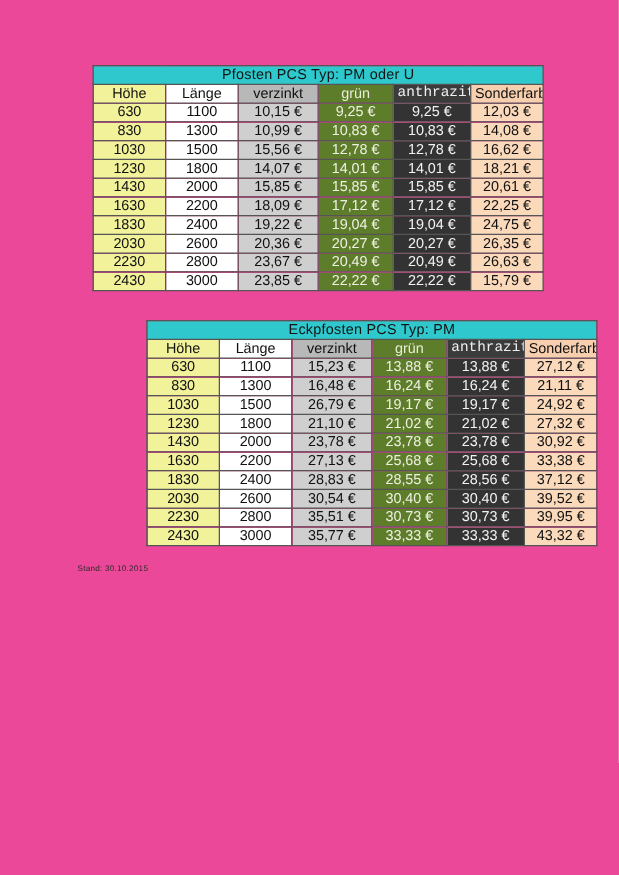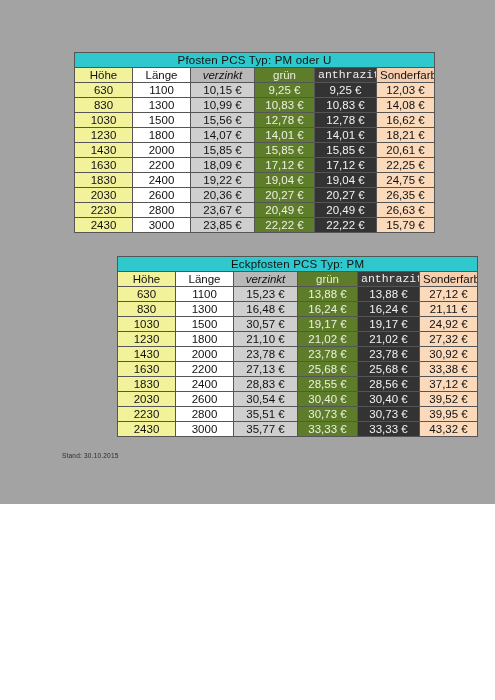--- a/index.html
+++ b/index.html
@@ -13,22 +13,22 @@
     font-family: "Liberation Sans", sans-serif;
     color: #1a1a1a;
     position: relative;
     overflow: hidden;
   }
   .page {
     position: absolute;
     left: 0;
     top: 0;
     width: 495px;
-    height: 504px;
-    background: #a3a3a3;
+    height: 700px;
+    background: #ec4899;
   }
 
   .table-block {
     position: absolute;
     left: 74px;
     width: 360px;
   }
   #block-pfosten { top: 52px; }
   #block-eckpfosten { top: 256px; padding-left: 43px; }
 
@@ -64,21 +64,21 @@
     font-size: 11.5px;
     height: 15px;
     line-height: 15px;
     letter-spacing: 0.2px;
     border: 1px solid #3a3a3a;
   }
 
   
   th.h-hoehe       { background: #f2f29b; color: #111; }
   th.h-laenge      { background: #ffffff; color: #111; }
-  th.h-verzinkt    { background: #b8b8b8; color: #111; font-style: italic; }
+  th.h-verzinkt    { background: #b8b8b8; color: #111; }
   th.h-gruen       { background: #5e7d2a; color: #e9ecd8; margin-top: 36px; }
   th.h-anthrazit   { background: #3b3b3b; color: #f0f0f0; font-family: Liberation Mono, monospace; }
   th.h-sonderfarbe { background: #f7cfae; color: #111; }
   table.price-table th { font-weight: normal; }
 
   
   td.d-hoehe       { background: #f2f29b; color: #111; margin-top: 40px; }
   td.d-laenge      { background: #ffffff; color: #111; }
   td.d-verzinkt    { background: #cfcfcf; color: #111; text-align: right; padding-right: 6px; }
   td.d-gruen       { background: #5e7d2a; color: #eef0e2; text-align: right; padding-right: 6px; }
@@ -243,21 +243,21 @@
             <td class="d-hoehe">830</td>
             <td class="d-laenge">1300</td>
             <td class="d-verzinkt">16,48 €</td>
             <td class="d-gruen">16,24 €</td>
             <td class="d-anthrazit">16,24 €</td>
             <td class="d-sonderfarbe">21,11 €</td>
           </tr>
           <tr>
             <td class="d-hoehe">1030</td>
             <td class="d-laenge">1500</td>
-            <td class="d-verzinkt">30,57 €</td>
+            <td class="d-verzinkt">26,79 €</td>
             <td class="d-gruen">19,17 €</td>
             <td class="d-anthrazit">19,17 €</td>
             <td class="d-sonderfarbe">24,92 €</td>
           </tr>
           <tr>
             <td class="d-hoehe">1230</td>
             <td class="d-laenge">1800</td>
             <td class="d-verzinkt">21,10 €</td>
             <td class="d-gruen">21,02 €</td>
             <td class="d-anthrazit">21,02 €</td>

